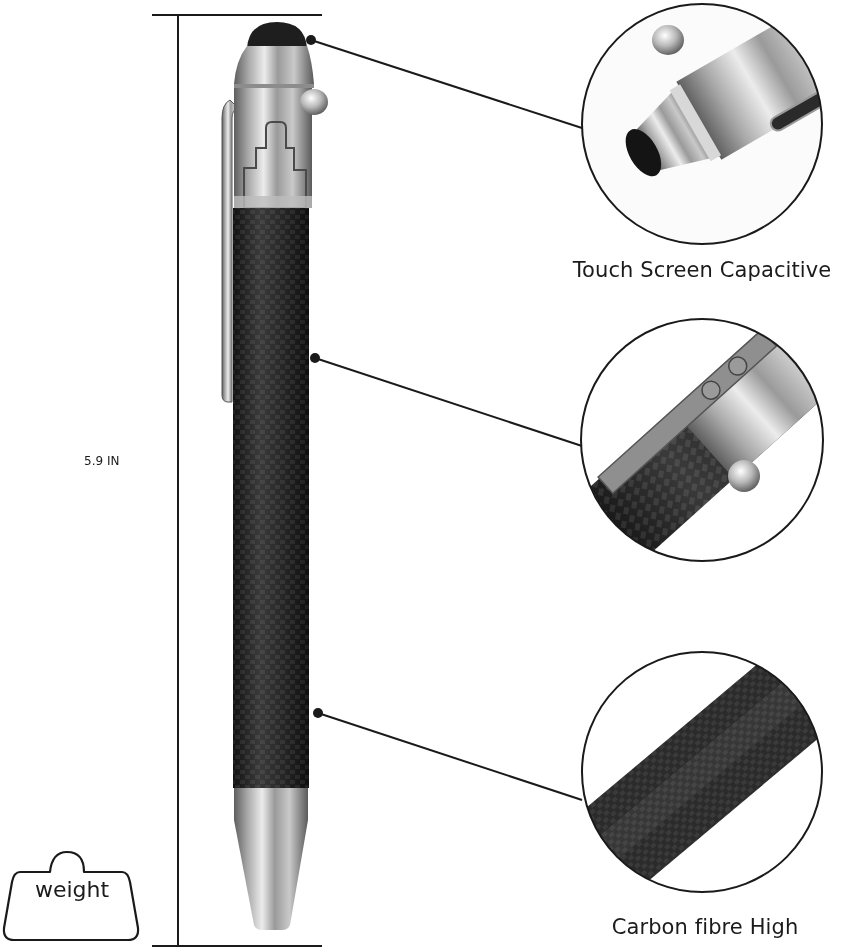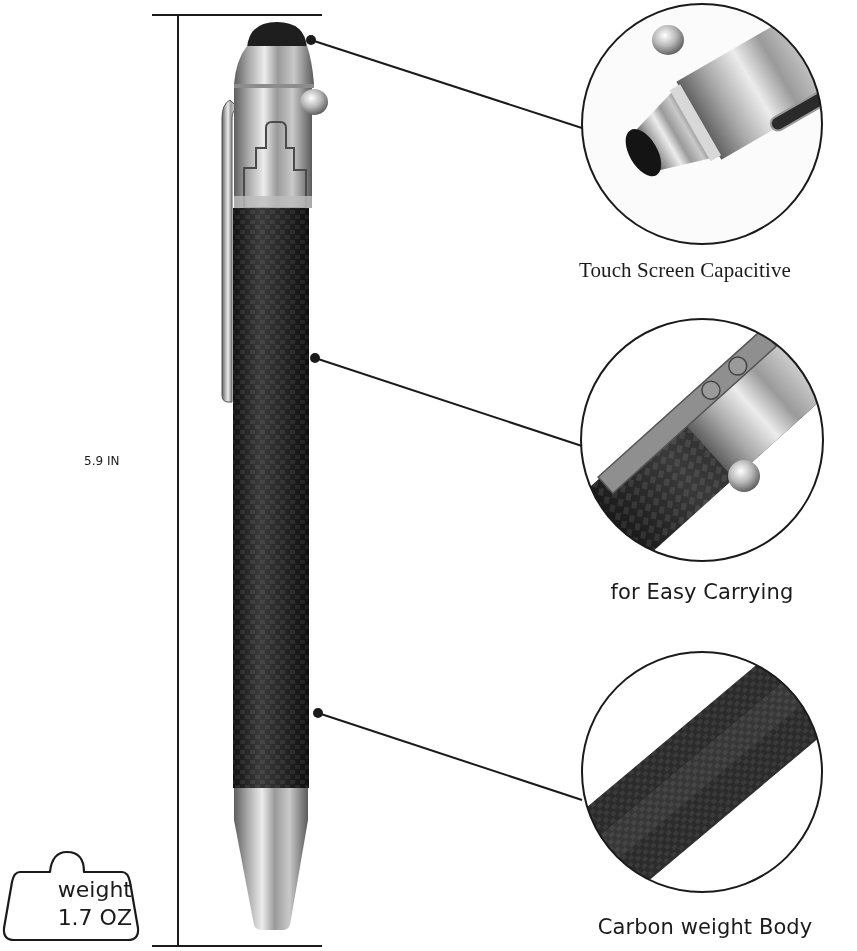--- a/index.html
+++ b/index.html
@@ -2,21 +2,21 @@
 <html><head>
 <meta charset="utf-8">
 <style>
   html, body { margin: 0; padding: 0; background: #ffffff; }
   body { width: 857px; height: 951px; position: relative; overflow: hidden;
          font-family: "DejaVu Sans", "Liberation Sans", sans-serif; color: #1a1a1a; }
   .layer { position: absolute; left: 0; top: 0; }
   .label { position: absolute; text-align: center; font-size: 21px; line-height: 32px;
            color: #1b1b1b; letter-spacing: 0.1px; }
   .dim-label { position: absolute; font-size: 12px; color: #1b1b1b; }
-  .weight-text { position: absolute; text-align: right; font-size: 22px; line-height: 28px; color: #1b1b1b; }
+  .weight-text { position: absolute; text-align: center; font-size: 22px; line-height: 28px; color: #1b1b1b; }
 </style>
 </head>
 <body>
 
 <svg class="layer" width="857" height="951" viewBox="0 0 857 951">
   <defs>
     <linearGradient id="steel" x1="0" x2="1" y1="0" y2="0">
       <stop offset="0" stop-color="#5e5e5e"></stop>
       <stop offset="0.18" stop-color="#a8a8a8"></stop>
       <stop offset="0.38" stop-color="#ececec"></stop>
@@ -143,22 +143,20 @@
   </g>
 
   <path d="M44 869 L100 869 Q104 850 124 850 Q144 850 148 869 L112 869 Q114 869 114 869 L112 869" fill="none" stroke="none"></path>
   <path d="M20 872 Q14 872 12 882 L4 928 Q3 940 14 940 L128 940 Q139 940 138 928 L130 882 Q128 872 122 872 L84 872 Q84 852 67 852 Q52 852 50 872 Z" fill="#ffffff" stroke="#1a1a1a" stroke-width="2.2" stroke-linejoin="round"></path>
 </svg>
 
 <div class="dim-label" style="left:84px; top:454px;">5.9 IN</div>
 
 <div class="weight-text" style="left:12px; top:876px; width:120px;">
   <div>weight</div>
-  <div>1.7 OZ</div>
 </div>
 
-<div class="label" style="left:535px; top:254px; width:300px;font-family:Liberation Serif, serif;">Touch Screen Capacitive</div>
+<div class="label" style="left:552px; top:254px; width:300px;">Touch Screen Capacitive</div>
 
 <div class="label" style="left:552px; top:576px; width:300px;">
-  <div>for Easy Carrying</div>
 </div>
 
-<div class="label" style="left:560px; top:911px; width:290px;">Carbon weight Body</div>
+<div class="label" style="left:560px; top:911px; width:290px;">Carbon fibre High</div>
 
 </body></html>

